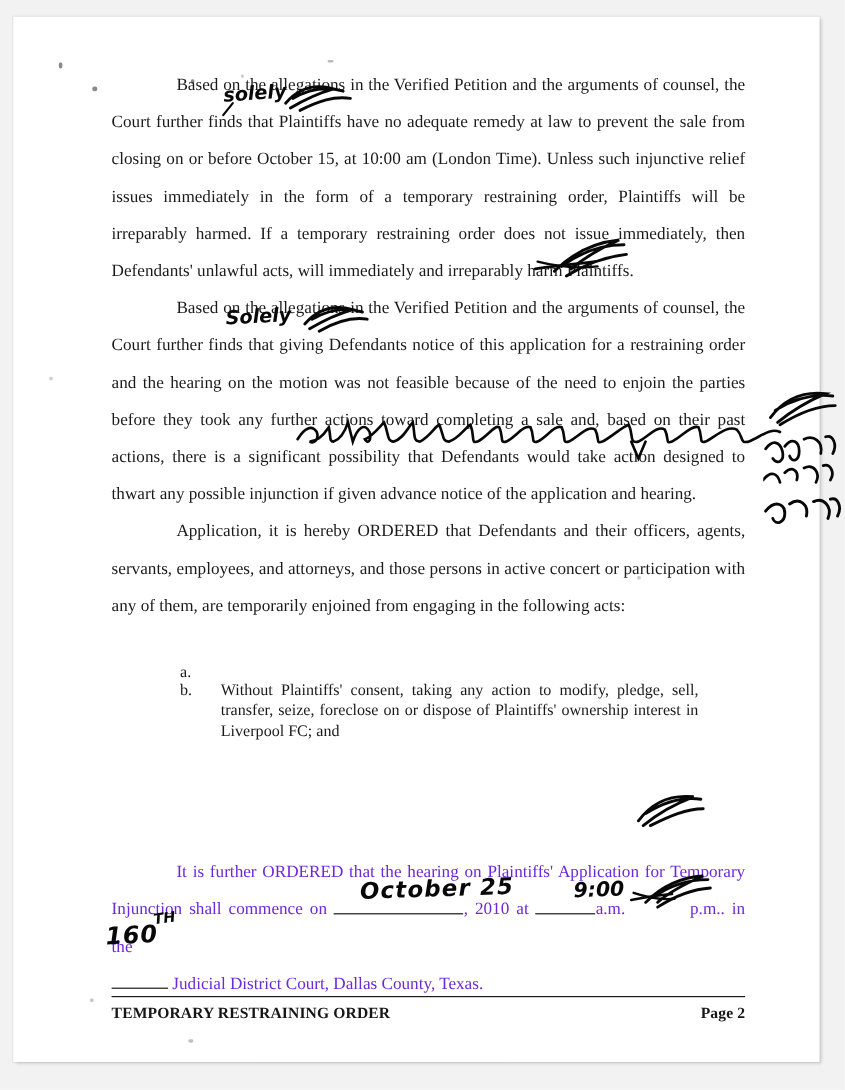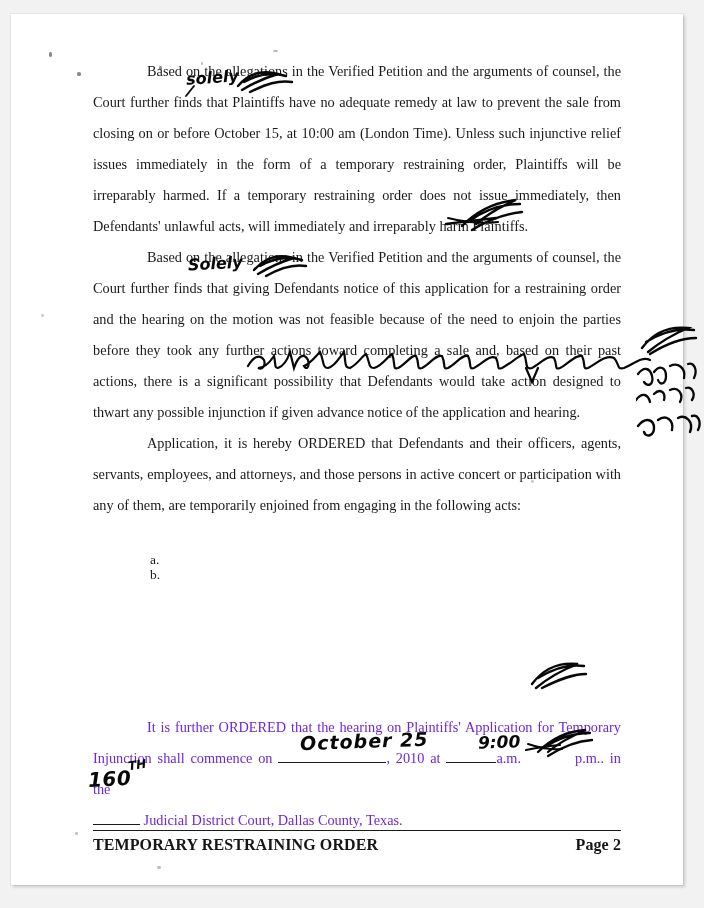--- a/index.html
+++ b/index.html
@@ -94,21 +94,21 @@
     position: relative;
     display: inline-block;
   }
 
   
   #doc-footer {
     position: absolute;
     left: 93px;
     top: 832px;
     width: 528px;
-    font-size: 16px;
+    font-size: 13px;
     font-weight: bold;
     color: #161616;
     letter-spacing: 0.1px;
   }
   #footer-rule {
     position: absolute;
     left: 93px;
     top: 830px;
     width: 528px;
     height: 0;
@@ -171,20 +171,21 @@
   <p class="para">Based on the allegations in the Verified Petition and the arguments of counsel, the Court further finds that giving Defendants notice of this application for a restraining order and the hearing on the motion was not feasible because of the need to enjoin the parties before they took any further actions toward completing a sale and, based on their past actions, there is a significant possibility that Defendants would take action designed to thwart any possible injunction if given advance notice of the application and hearing.</p>
   <p class="para"><span>Application, it is hereby </span><span class="bold">ORDERED</span><span> that Defendants and their officers, agents, servants, employees, and attorneys, and those persons in active concert or participation with any of them, are temporarily enjoined from engaging in the following acts:</span></p>
 </div>
 
 <div id="enjoined-list">
   <div class="list-item">
     <span class="list-marker">a.</span>
   </div>
   <div class="list-item">
     <span class="list-marker">b.</span>
+    <span class="list-body">Without Plaintiffs' consent, taking any action to modify, pledge, sell, transfer, seize, foreclose on or dispose of Plaintiffs' ownership interest in Liverpool FC; and</span>
   </div>
 </div>
 
 <div id="final-order" style="position:absolute;left:93px;top:712px;width:528px;font-size:14.3px;line-height:31px;color:#6d28d9;">
   <p class="para"><span>It is further </span><span class="bold">ORDERED</span><span> that the hearing on Plaintiffs' Application for Temporary Injunction shall commence on </span><span class="blank date-blank"></span><span>, 2010 at </span><span class="blank time-blank"></span><span class="bold">a.m.</span><span class="bold struck-text">p.m.</span><span>. in the </span><br><span class="blank court-blank"></span> <span class="bold">Judicial District Court, Dallas County, Texas</span><span>.</span></p>
 </div>
 
 <div id="footer-rule"></div>
 <div id="doc-footer">
   <div id="footer-row">

